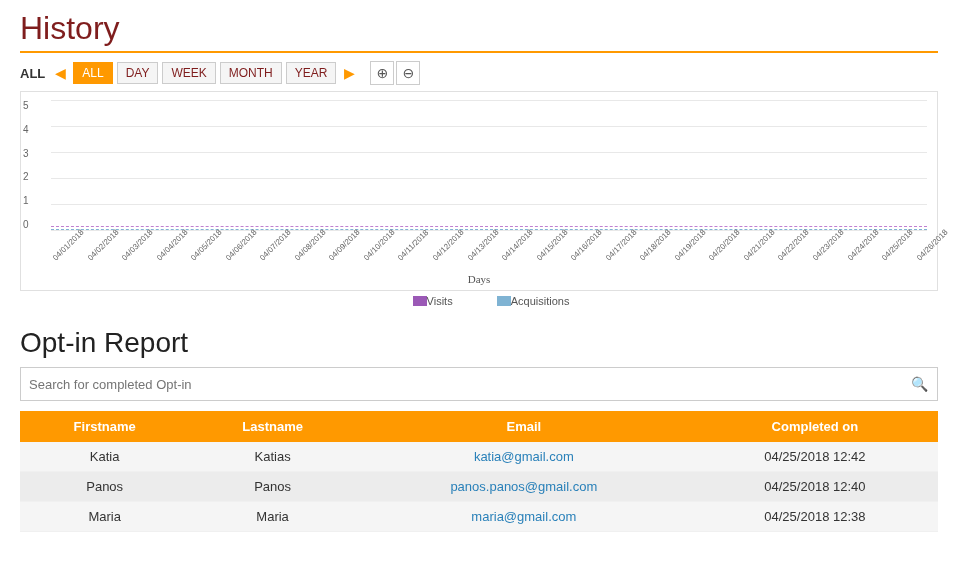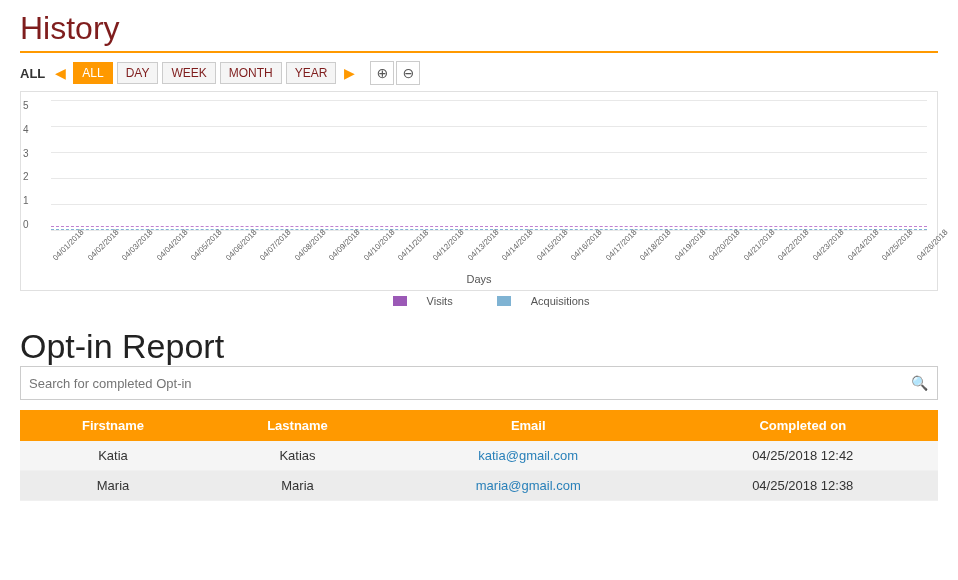--- a/index.html
+++ b/index.html
@@ -59,36 +59,37 @@
       transform-origin: top left;
       white-space: nowrap;
       width: 12px;
     }
 
     .x-axis-title {
       text-align: center;
       font-size: 11px;
       color: #555;
       margin-top: 0;
+      font-family: Liberation Serif, serif;
     }
 
     .legend {
       display: flex;
       justify-content: center;
       gap: 20px;
       margin-top: 4px;
       font-size: 11px;
       color: #555;
     }
-    .legend-item { display: flex; align-items: center; gap: 20px; padding-left: 24px; }
+    .legend-item { display: flex; align-items: center; gap: 0; padding-left: 24px; }
     .legend-color { width: 14px; height: 10px; }
 
     
     .report-section { margin-top: 10px; }
-    h2.report-title { font-size: 34px; font-weight: 300; color: #222; margin-bottom: 0; }
+    h2.report-title { font-size: 28px; font-weight: 300; color: #222; margin-bottom: 8px; }
 
     .search-bar {
       border: 1px solid #ccc;
       display: flex;
       align-items: center;
       padding: 0 8px;
       margin-bottom: 10px;
       height: 34px;
     }
     .search-input {
@@ -264,20 +265,26 @@
         </tr>
       </thead>
       <tbody id="table-body">
       <tr>
             <td>Katia</td>
             <td>Katias</td>
             <td><a href="mailto:katia@gmail.com" class="email-link">katia@gmail.com</a></td>
             <td>04/25/2018 12:42</td>
           </tr>
           <tr>
+            <td>Panos</td>
+            <td>Panos</td>
+            <td><a href="mailto:panos.panos@gmail.com" class="email-link">panos.panos@gmail.com</a></td>
+            <td>04/25/2018 12:40</td>
+          </tr>
+          <tr>
             <td>Maria</td>
             <td>Maria</td>
             <td><a href="mailto:maria@gmail.com" class="email-link">maria@gmail.com</a></td>
             <td>04/25/2018 12:38</td>
           </tr>
         </tbody>
     </table>
   </div>
 
 </div>

